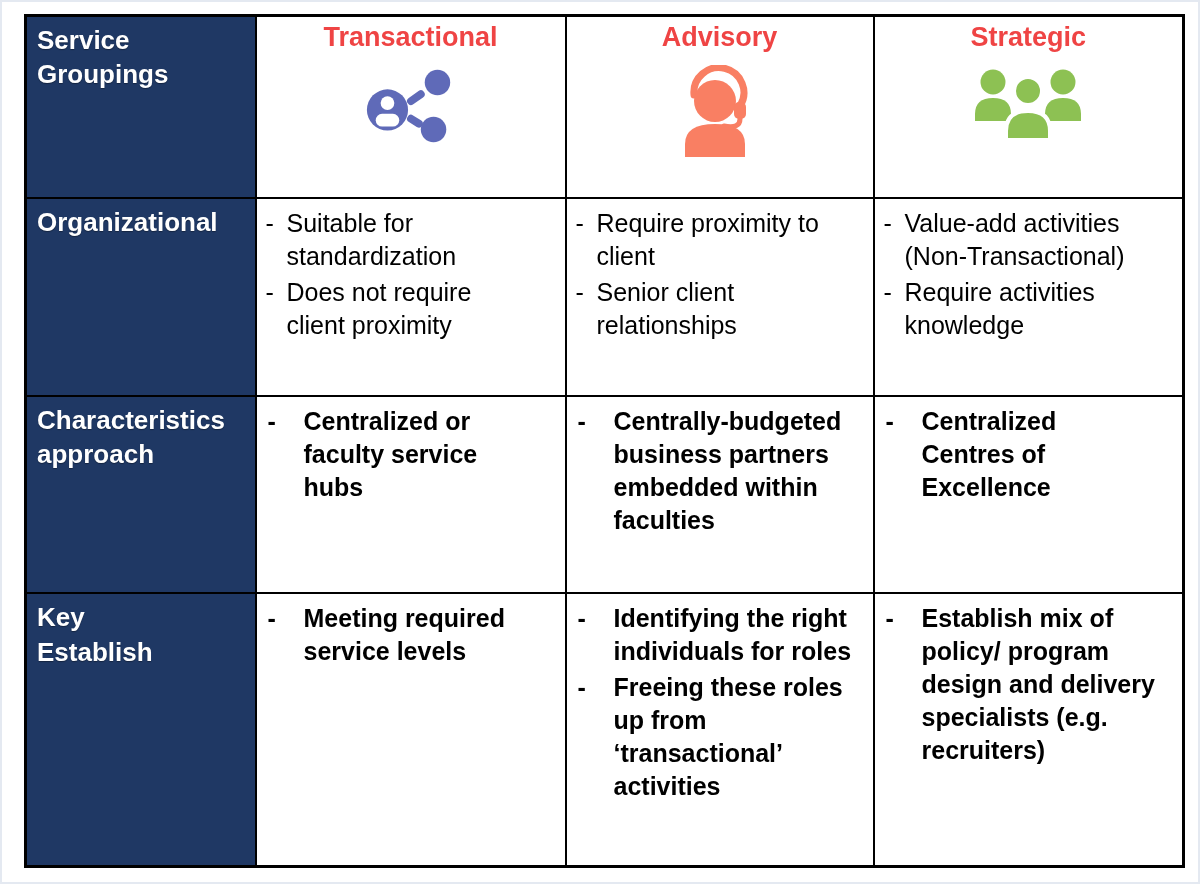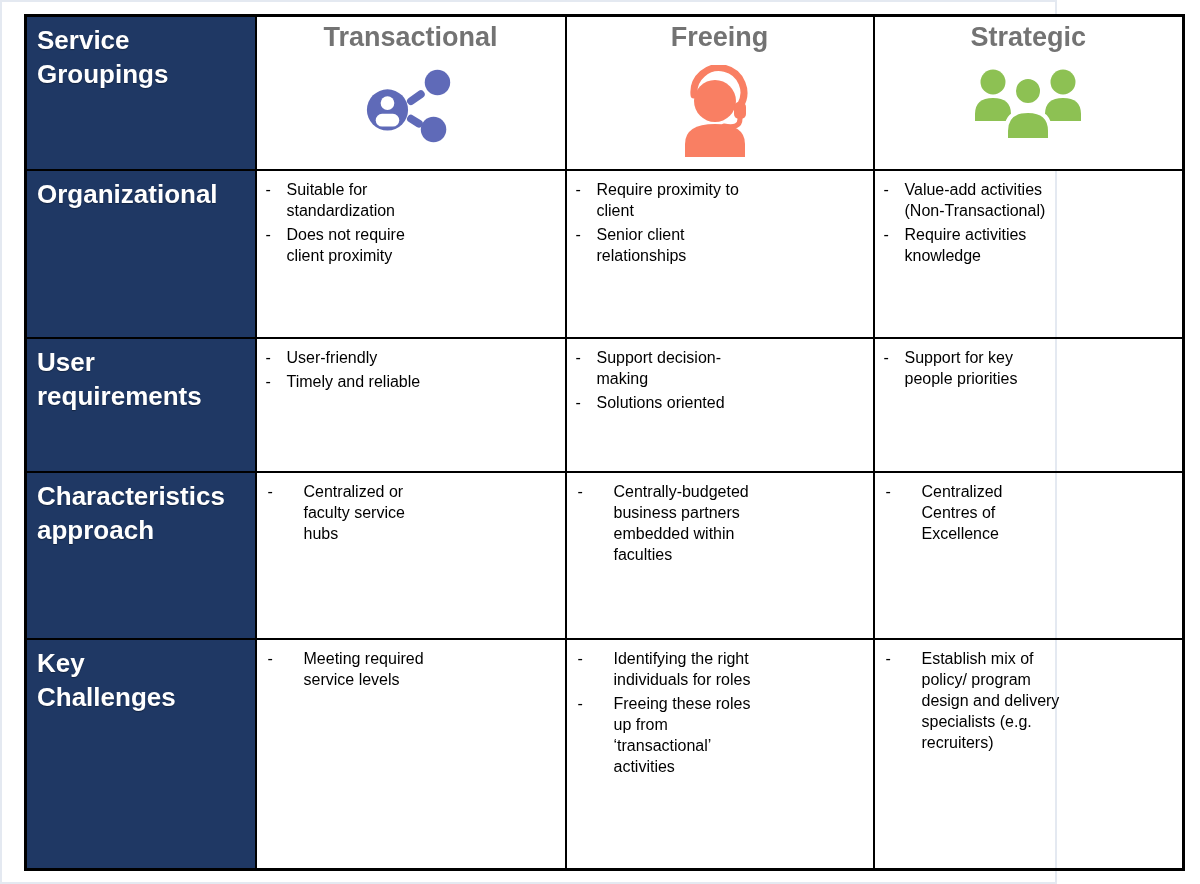--- a/index.html
+++ b/index.html
@@ -1,46 +1,46 @@
 <!DOCTYPE html>
 <html><head>
 <meta charset="utf-8">
 <style>
   html,body { margin:0; padding:0; background:#ffffff; }
   .frame {
-    width:1057px; height:884px; box-sizing:border-box;
+    width:1200px; height:884px; box-sizing:border-box;
     background:#ffffff; border:2px solid #e4e9f1;
     padding:12px 8px 14px 22px;
     font-family:"Liberation Sans", sans-serif;
   }
   table.sg-table {
     border-collapse:collapse; table-layout:fixed;
     width:1158px; height:854px;
     border:3px solid #000;
   }
   td {
     border:2px solid #000; vertical-align:top; box-sizing:border-box;
     padding:0; overflow:hidden;
   }
   td.corner-cell, td.row-label-cell {
     background:#1f3864; color:#ffffff; font-weight:bold;
     font-size:26px; line-height:1.32; text-align:left;
     padding:6px 6px 0 10px; white-space:pre-line;
     text-shadow:0 1px 1px rgba(0,0,0,.35);
   }
   td.head-cell { background:#ffffff; text-align:center; padding-top:4px; }
-  .head-label { font-weight:bold; font-size:27px; color:#737373; line-height:1.2; }
+  .head-label { font-weight:bold; font-size:27px; color:#ef4444; line-height:1.2; }
   .icon-wrap { display:flex; justify-content:center; align-items:center; margin-top:12px; }
   ul.bullets { list-style:none; margin:8px 0 0 0; padding:0 12px 0 0; }
   ul.bullets li {
     position:relative; padding-left:30px; margin-bottom:3px;
-    font-size:16px; line-height:1.32; color:#000; white-space:pre-line;
+    font-size:25px; line-height:1.32; color:#000; white-space:pre-line;
   }
   ul.bullets li::before { content:"-"; position:absolute; left:9px; top:0; }
-  tr.wide-gap ul.bullets li { padding-left:47px; }
+  tr.wide-gap ul.bullets li { padding-left:47px;font-weight:bold; }
   tr.wide-gap ul.bullets li::before { left:11px; }
 </style>
 </head>
 <body>
 
 <div class="frame">
   <table class="sg-table">
     <colgroup>
       <col style="width:230px">
       <col style="width:310px">
@@ -59,21 +59,21 @@
       <circle cx="26" cy="38" r="7" fill="#fff"></circle>
       <rect x="14" y="49" width="24" height="13" rx="6.5" fill="#fff"></rect>
       <line x1="50" y1="36" x2="60" y2="29" stroke="#5f6ab8" stroke-width="8" stroke-linecap="round"></line>
       <line x1="50" y1="54" x2="58" y2="59" stroke="#5f6ab8" stroke-width="8" stroke-linecap="round"></line>
       <circle cx="77" cy="17" r="13" fill="#5f6ab8"></circle>
       <circle cx="73" cy="65" r="13" fill="#5f6ab8"></circle>
     </svg>
             </div>
           </td>
           <td class="head-cell">
-            <div class="head-label">Freeing</div>
+            <div class="head-label">Advisory</div>
             <div class="icon-wrap">
     <svg width="92" height="92" viewBox="0 0 92 92" xmlns="http://www.w3.org/2000/svg">
       <path d="M20 30 A25 25 0 1 1 66 41" fill="none" stroke="#f97f63" stroke-width="7" stroke-linecap="round"></path>
       <circle cx="41" cy="36" r="21" fill="#f97f63"></circle>
       <rect x="60" y="37" width="12" height="17" rx="5" fill="#f97f63"></rect>
       <path d="M66 54 Q66 64 50 61" fill="none" stroke="#f97f63" stroke-width="5" stroke-linecap="round"></path>
       <path d="M11 92 L11 79 Q11 59 41 59 Q71 59 71 79 L71 92 Z" fill="#f97f63"></path>
     </svg>
             </div>
           </td>
@@ -111,43 +111,20 @@
           </td>
           <td>
             <ul class="bullets">
               <li>Value-add activities
 (Non-Transactional)</li>
               <li>Require activities
 knowledge</li>
             </ul>
           </td>
         </tr>
-        <tr style="height: 134px;">
-          <td class="row-label-cell">User
-requirements</td>
-          <td>
-            <ul class="bullets">
-              <li>User-friendly</li>
-              <li>Timely and reliable</li>
-            </ul>
-          </td>
-          <td>
-            <ul class="bullets">
-              <li>Support decision-
-making</li>
-              <li>Solutions oriented</li>
-            </ul>
-          </td>
-          <td>
-            <ul class="bullets">
-              <li>Support for key
-people priorities</li>
-            </ul>
-          </td>
-        </tr>
         <tr class="wide-gap" style="height: 167px;">
           <td class="row-label-cell">Characteristics
 approach</td>
           <td>
             <ul class="bullets">
               <li>Centralized or
 faculty service
 hubs</li>
             </ul>
           </td>
@@ -162,21 +139,21 @@
           <td>
             <ul class="bullets">
               <li>Centralized
 Centres of
 Excellence</li>
             </ul>
           </td>
         </tr>
         <tr class="wide-gap" style="height: 231px;">
           <td class="row-label-cell">Key
-Challenges</td>
+Establish</td>
           <td>
             <ul class="bullets">
               <li>Meeting required
 service levels</li>
             </ul>
           </td>
           <td>
             <ul class="bullets">
               <li>Identifying the right
 individuals for roles</li>

